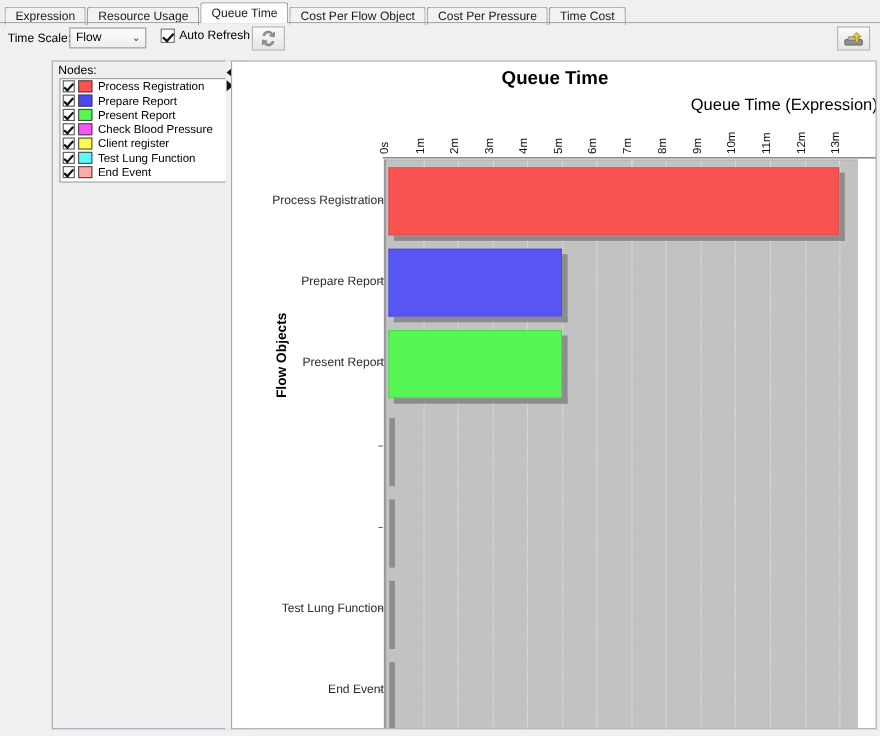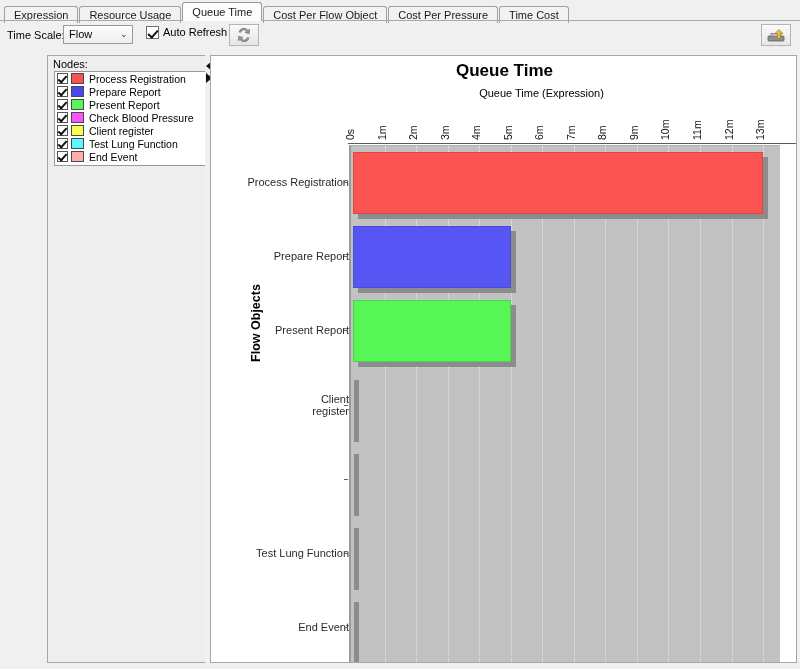--- a/index.html
+++ b/index.html
@@ -216,22 +216,22 @@
     width: 587px;
     text-align: center;
     font-size: 17px;
     font-weight: bold;
     color: #000;
   }
   #chart-subtitle {
     position: absolute;
     left: 74px; top: 31px;
     width: 513px;
-    text-align: center;
-    font-size: 11px;
+    text-align: right;
+    font-size: 15px;
     color: #000;
   }
   
   #xticks {
     position: absolute;
     left: 0; top: 46px;
     width: 587px; height: 38px;
   }
   .xtick {
     position: absolute;
@@ -465,24 +465,20 @@
         </div>
         <span class="ytickmark" style="top: 37.0714px;"></span>
         <div class="ytick-label" style="top: 105.214px;">
           <div>Prepare Report</div>
         </div>
         <span class="ytickmark" style="top: 111.214px;"></span>
         <div class="ytick-label" style="top: 179.357px;">
           <div>Present Report</div>
         </div>
         <span class="ytickmark" style="top: 185.357px;"></span>
-        <div class="ytick-label" style="top: 247.5px;">
-          <div>Client</div>
-          <div>register</div>
-        </div>
         <span class="ytickmark" style="top: 259.5px;"></span>
         <span class="ytickmark" style="top: 333.643px;"></span>
         <div class="ytick-label" style="top: 401.786px;">
           <div>Test Lung Function</div>
         </div>
         <span class="ytickmark" style="top: 407.786px;"></span>
         <div class="ytick-label" style="top: 475.929px;">
           <div>End Event</div>
         </div>
         <span class="ytickmark" style="top: 481.929px;"></span>

